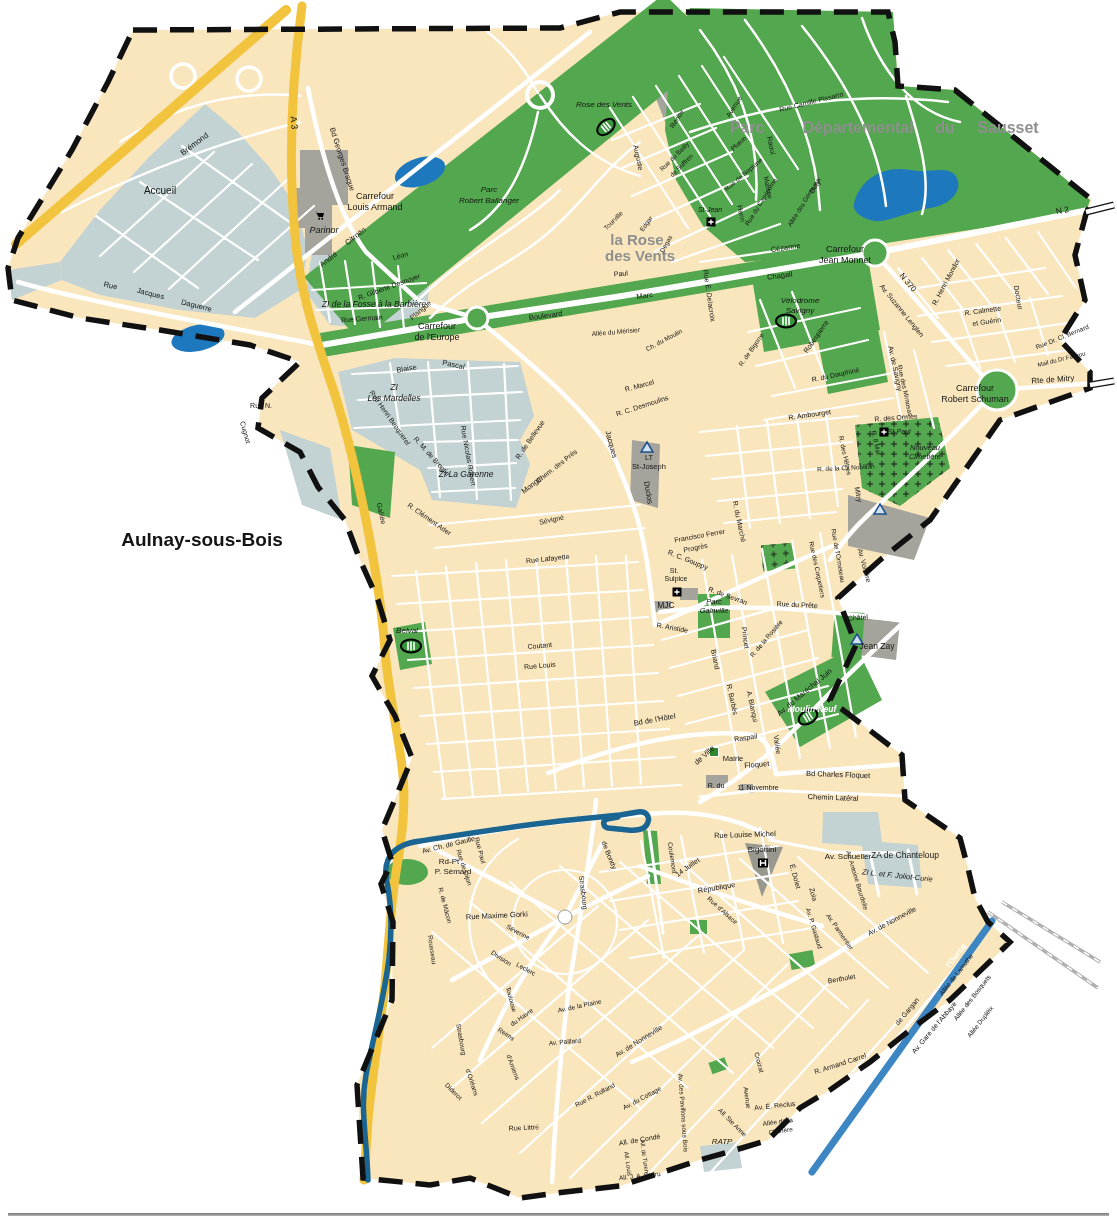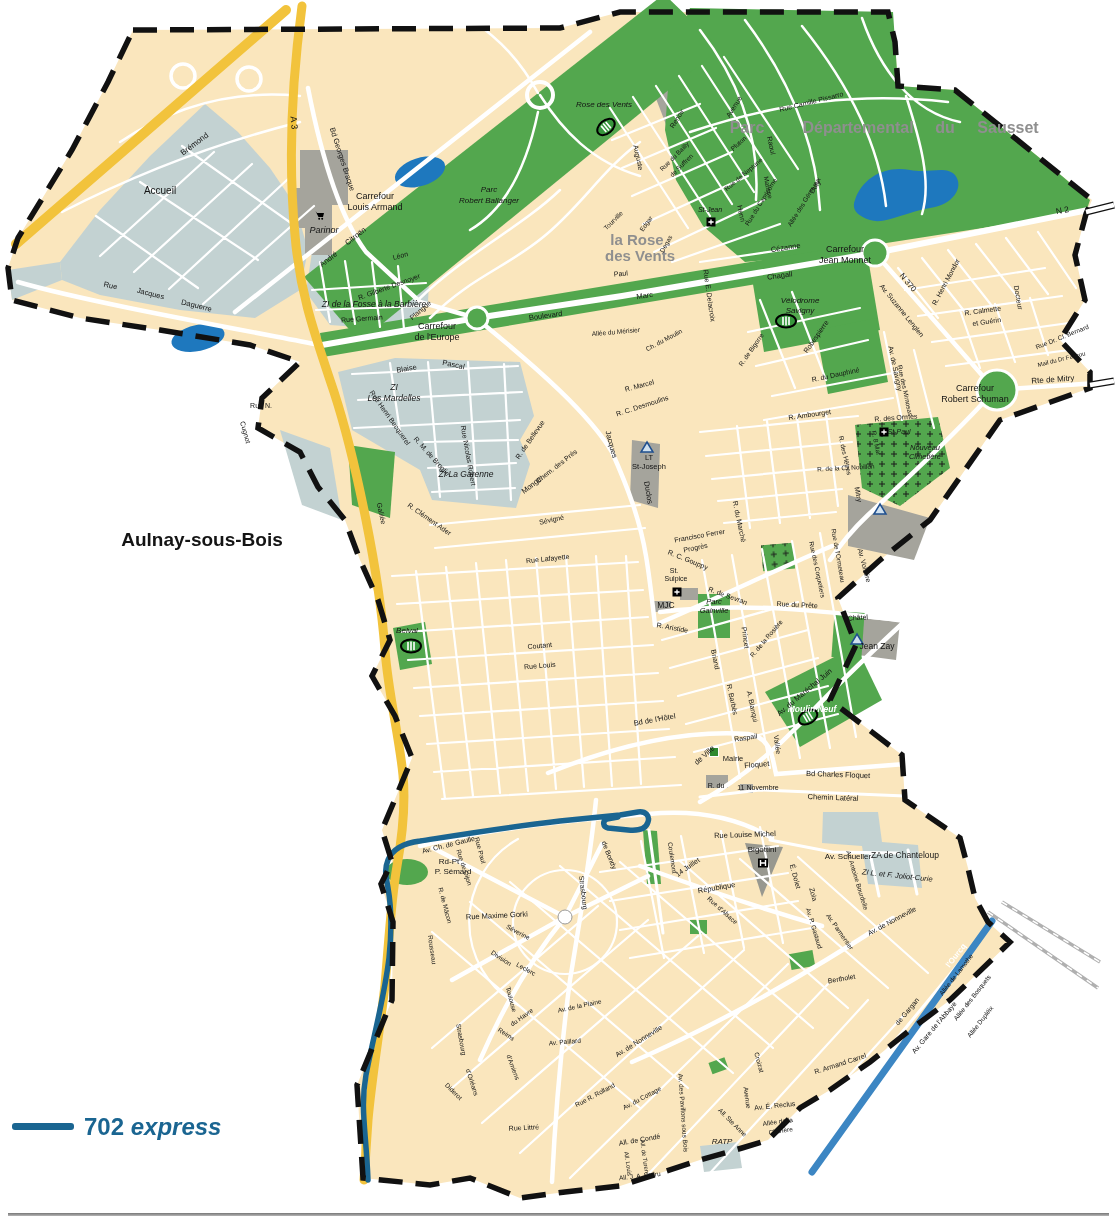--- a/index.html
+++ b/index.html
@@ -406,19 +406,15 @@
         <text text-anchor="middle" font-size="6.5" fill="#141414" transform="translate(745,1098) rotate(82)" class="lbl">Avenue</text>
         <text text-anchor="middle" font-size="7" fill="#141414" transform="translate(775,1108) rotate(-6)" class="lbl">Av. É. Reclus</text>
         <text text-anchor="middle" font-size="6.5" fill="#141414" transform="translate(778,1124) rotate(-8)" class="lbl">Allée de la</text>
         <text text-anchor="middle" font-size="6.5" fill="#141414" transform="translate(781,1133) rotate(-8)" class="lbl">Clairière</text>
         <text text-anchor="middle" font-size="7" fill="#141414" transform="translate(841,1066) rotate(-18)" class="lbl">R. Armand Carrel</text>
         <text text-anchor="middle" font-size="6.5" fill="#141414" transform="translate(757,1063) rotate(75)" class="lbl">Croizat</text>
       </g>
 </svg>
 
 <div id="legend">
-  <div class="leg-row1">
-    <div class="leg-line"></div>
-    <div class="leg-702"><span>702</span> <span class="ex">express</span></div>
-  </div>
 </div>
 <div id="bottom-rule"></div>
 </div>
 
 </body></html>

